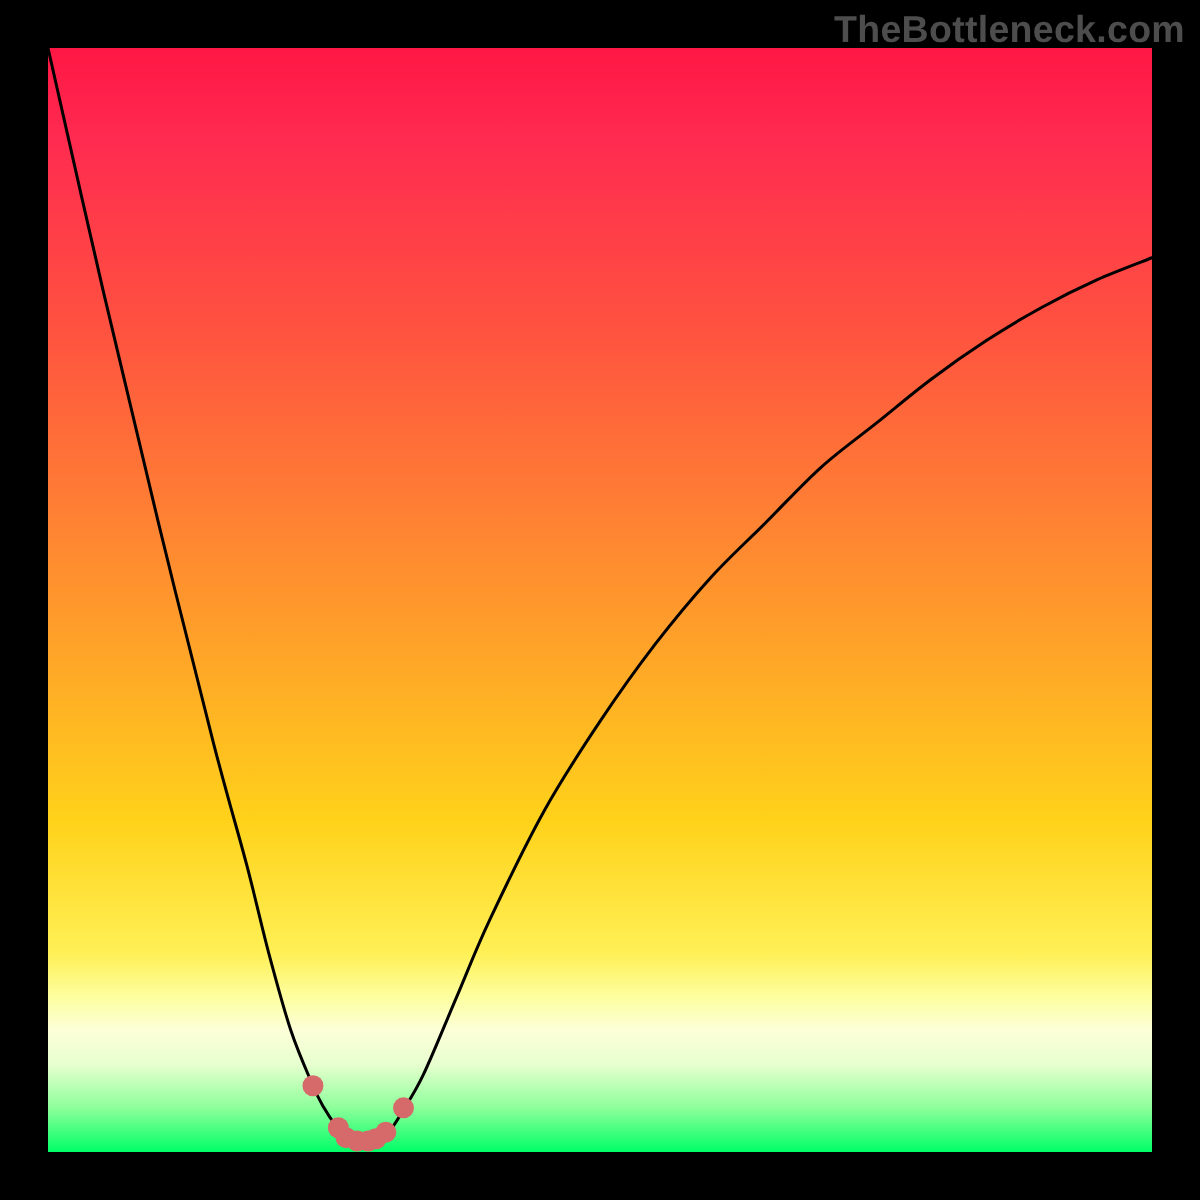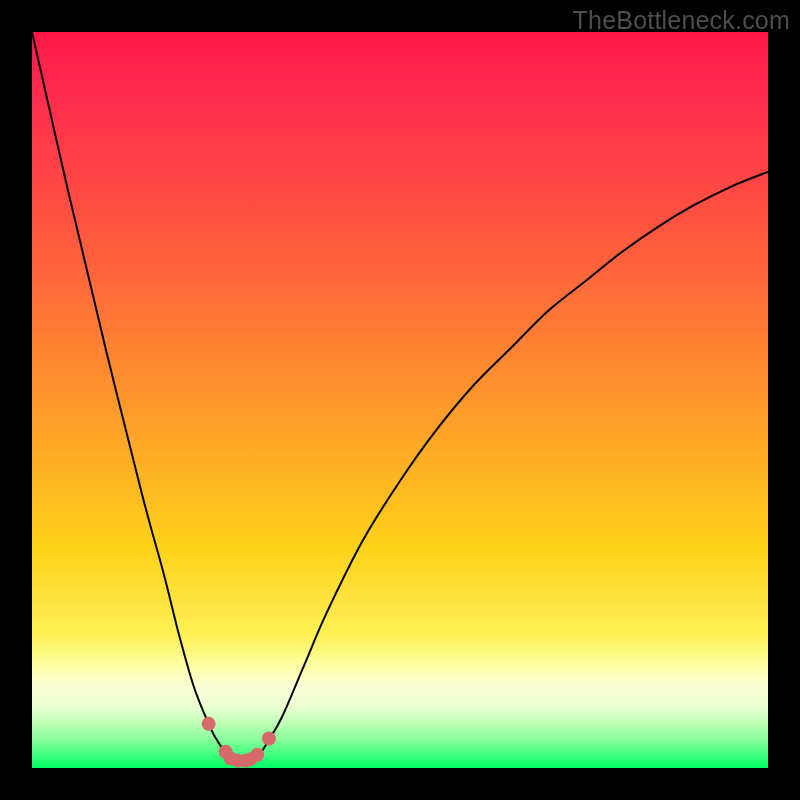--- a/index.html
+++ b/index.html
@@ -38,21 +38,21 @@
       #8dff9b 96%,
       #00ff66 100%
     );
   }
   .watermark {
     position: absolute;
     top: 6px;
     right: 10px;
     color: #4d4d4d;
     font-size: 25px;
-    font-weight: 400;
+    font-weight: 700;
     letter-spacing: 0.2px;
     user-select: none;
   }
   svg.curve {
     position: absolute;
     left: 0; top: 0;
     width: 736px;
     height: 736px;
     overflow: visible;
   }

